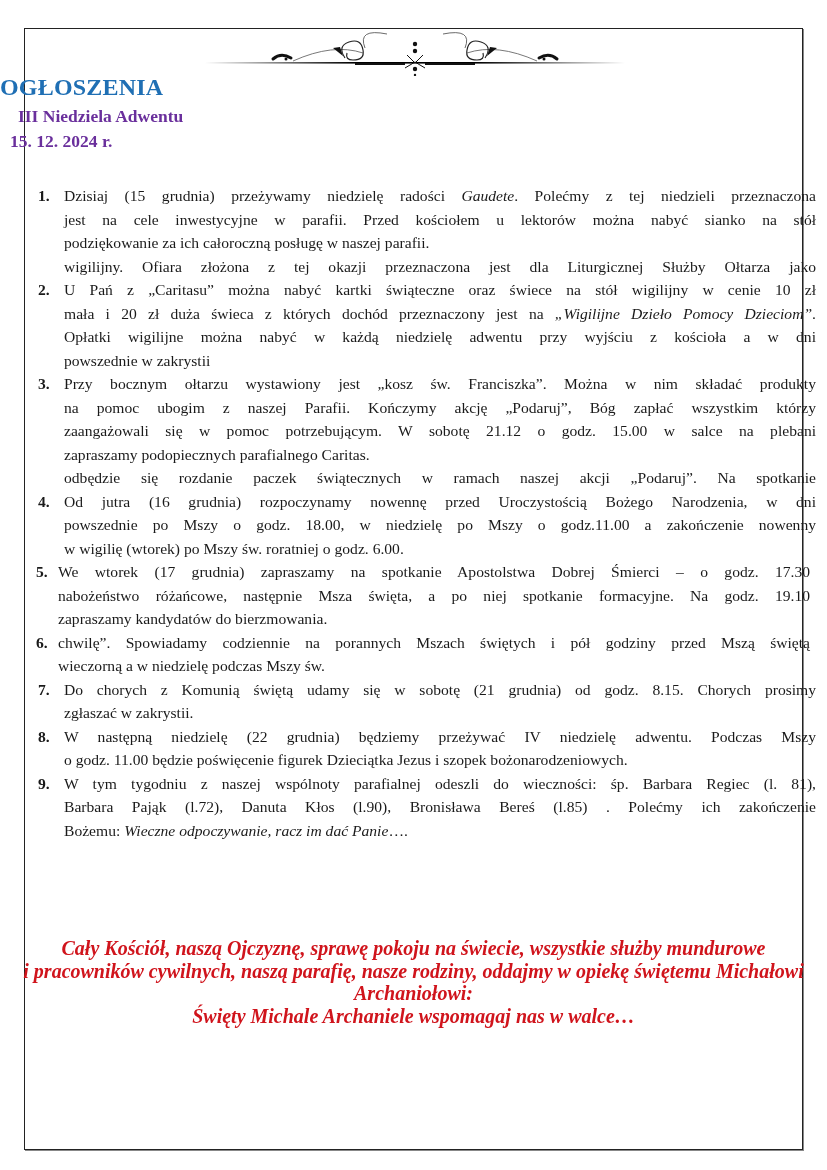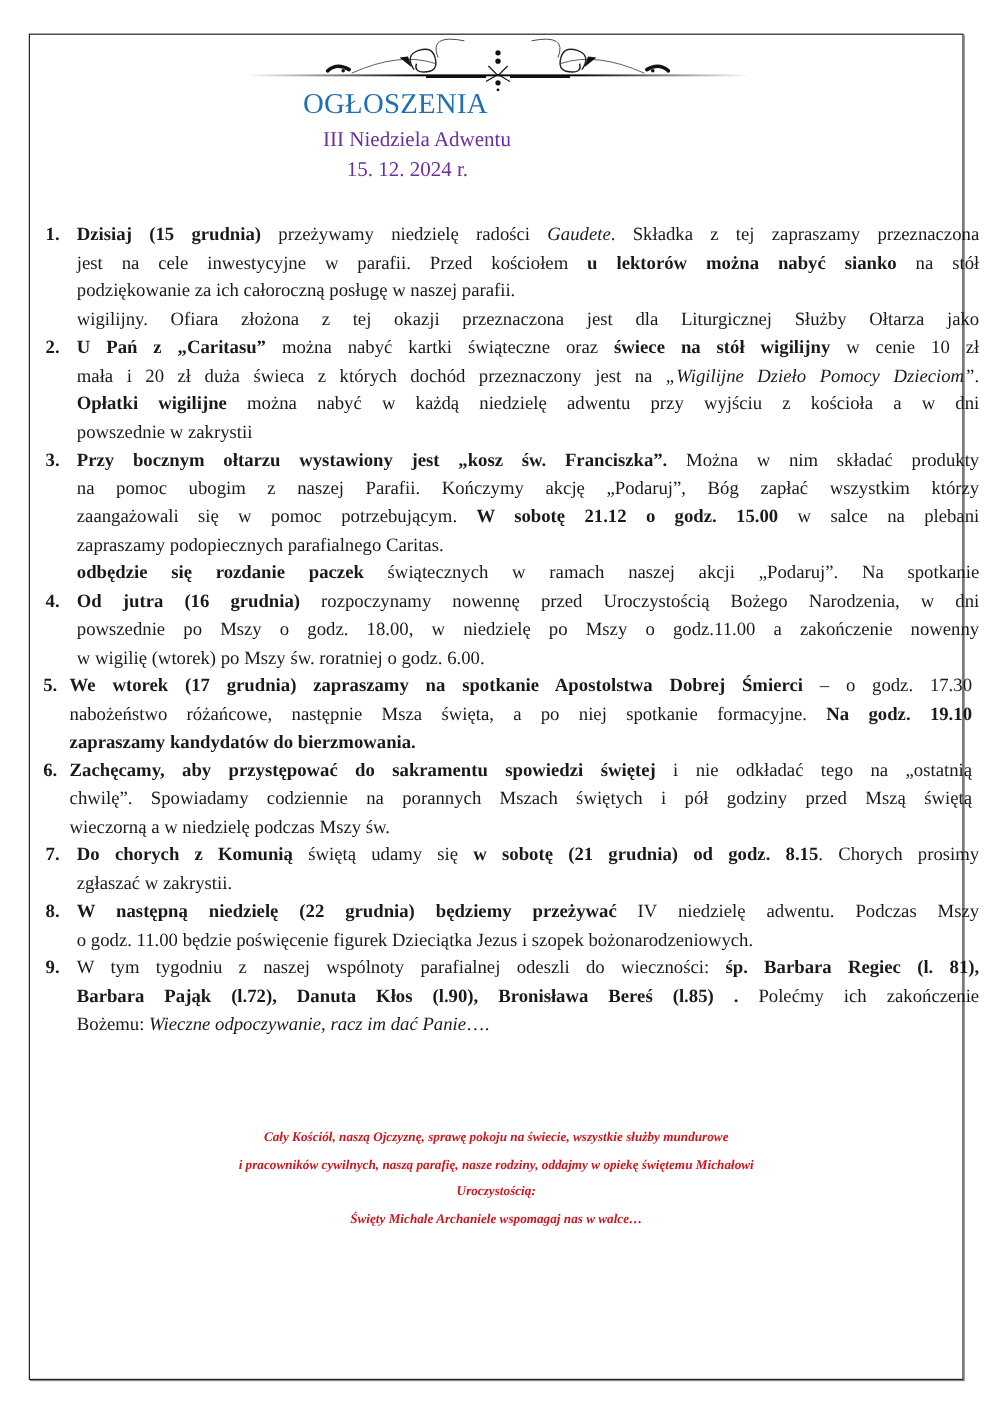--- a/index.html
+++ b/index.html
@@ -1,37 +1,37 @@
 <!DOCTYPE html>
 <html><head>
 <meta charset="utf-8">
 <style>
   html, body { margin: 0; padding: 0; background: #ffffff; }
   body { width: 827px; height: 1170px; position: relative; overflow: hidden;
          font-family: "Liberation Serif", "DejaVu Serif", serif; color: #1a1a1a; }
   .frame { position: absolute; left: 24px; top: 28px; width: 779px; height: 1122px;
            border: 1px solid #222; box-shadow: 1px 1px 0 #888; box-sizing: border-box; }
   .ornament { position: absolute; left: 205px; top: 28px; width: 420px; height: 48px; }
-  .title { position: absolute; left: 0; width: 659px; text-align: center; font-weight: normal; }
+  .title { position: absolute; left: 0; width: 659px; text-align: left; font-weight: bold; }
   .t1 { top: 74px; font-size: 24px; color: #1f6fb4; letter-spacing: 0.2px; }
   .t2 { top: 106px; font-size: 17.5px; color: #6a2f9c; left: 18px; }
   .t3 { top: 131px; font-size: 17.5px; color: #6a2f9c; left: 10px; }
   .list { position: absolute; left: 38px; top: 184px; width: 778px; font-size: 15.6px; line-height: 23.5px; }
   .item { position: relative; padding-left: 26px; width: 752px; text-align: justify; }
   .item .num { position: absolute; left: 0; top: 0; font-weight: bold; }
   .item .line { display: block; text-align: justify; text-align-last: justify; white-space: nowrap; }
   .item .line.last { text-align-last: left; }
   .line { height: 23.5px; }
   .i5, .i6 { padding-left: 22px; margin-left: -2px; }
   .i5 .num, .i6 .num { left: 0; }
   .gap { height: 18px; }
-  b { font-weight: bold; }
+  b { font-weight: normal; }
   i { }
   .prayer { position: absolute; left: 0; width: 827px; top: 937px; text-align: center;
-            color: #d0141c; font-style: italic; font-weight: bold; font-size: 11px; line-height: 22.5px; }
+            color: #d0141c; font-style: italic; font-weight: bold; font-size: 20px; line-height: 22.5px; }
   .prayer div { white-space: nowrap; }
 </style>
 </head>
 <body>
 
 <div class="frame"></div>
 
 <svg class="ornament" viewBox="0 0 420 48">
   <defs>
     <linearGradient id="lg" x1="0" x2="1" y1="0" y2="0">
@@ -66,21 +66,21 @@
   <path d="M150 36 h50 M220 36 h50" stroke="#111" stroke-width="2.2"></path>
 </svg>
 
 <div class="title t1" style="color: rgb(31, 111, 180);">OGŁOSZENIA</div>
 <div class="title t2" style="color: rgb(106, 47, 156);">III Niedziela Adwentu</div>
 <div class="title t3" style="color: rgb(106, 47, 156);">15. 12. 2024 r.</div>
 
 <div class="list" id="list">
     <div class="item i1">
       <span class="num">1.</span>
-      <span class="line"><b>Dzisiaj (15  grudnia)</b><span> przeżywamy niedzielę radości </span><i>Gaudete</i><span>. Składka z tej zapraszamy przeznaczona</span></span>
+      <span class="line"><b>Dzisiaj (15  grudnia)</b><span> przeżywamy niedzielę radości </span><i>Gaudete</i><span>. Polećmy z tej niedzieli przeznaczona</span></span>
       <span class="line"><span>jest na cele inwestycyjne w parafii. Przed kościołem </span><b>u lektorów można nabyć sianko</b><span> na stół</span></span>
       <span class="line last"><span>podziękowanie za ich całoroczną posługę w naszej parafii.</span></span>
       <span class="line"><span>wigilijny. Ofiara złożona z tej okazji przeznaczona jest dla Liturgicznej Służby Ołtarza jako</span></span>
     </div>
     <div class="item i2">
       <span class="num">2.</span>
       <span class="line"><b>U Pań z „Caritasu”</b><span> można nabyć kartki świąteczne oraz </span><b>świece na stół wigilijny</b><span> w cenie 10 zł</span></span>
       <span class="line"><span>mała i 20 zł duża świeca z których dochód przeznaczony jest na </span><i>„Wigilijne Dzieło Pomocy Dzieciom”</i><span>.</span></span>
       <span class="line"><b>Opłatki wigilijne</b><span> można nabyć w każdą niedzielę adwentu przy wyjściu z kościoła a w dni</span></span>
       <span class="line last"><span>powszednie w zakrystii</span></span>
@@ -100,21 +100,20 @@
       <span class="line last"><span>w wigilię (wtorek) po Mszy św. roratniej o godz. 6.00.</span></span>
     </div>
     <div class="item i5">
       <span class="num">5.</span>
       <span class="line"><b>We wtorek (17 grudnia) zapraszamy na spotkanie Apostolstwa Dobrej Śmierci</b><span> – o godz. 17.30</span></span>
       <span class="line"><span>nabożeństwo różańcowe, następnie Msza święta, a po niej spotkanie formacyjne. </span><b>Na godz. 19.10</b></span>
       <span class="line last"><b>zapraszamy kandydatów do bierzmowania.</b></span>
     </div>
     <div class="item i6">
       <span class="num">6.</span>
-      <span class="line"><b>Zachęcamy, aby przystępować do sakramentu spowiedzi świętej</b><span> i nie odkładać tego na „ostatnią</span></span>
       <span class="line"><span>chwilę”. Spowiadamy codziennie na porannych Mszach świętych i pół godziny przed Mszą świętą</span></span>
       <span class="line last"><span>wieczorną a w niedzielę podczas Mszy św.</span></span>
     </div>
     <div class="item i7">
       <span class="num">7.</span>
       <span class="line"><b>Do chorych z Komunią</b><span> świętą udamy się </span><b>w sobotę (21 grudnia) od godz. 8.15</b><span>. Chorych prosimy</span></span>
       <span class="line last"><span>zgłaszać w zakrystii.</span></span>
     </div>
     <div class="item i8">
       <span class="num">8.</span>
@@ -126,15 +125,15 @@
       <span class="line"><span>W tym tygodniu z naszej wspólnoty parafialnej odeszli do wieczności: </span><b>śp. Barbara Regiec (l. 81),</b></span>
       <span class="line"><b>Barbara Pająk (l.72), Danuta Kłos (l.90), Bronisława Bereś (l.85) .</b><span> Polećmy ich zakończenie</span></span>
       <span class="line last"><span>Bożemu: </span><i>Wieczne odpoczywanie, racz im dać Panie</i><span>….</span></span>
     </div>
     <div class="gap"></div>
   </div>
 
 <div class="prayer" id="prayer" style="color: rgb(208, 20, 28);">
     <div>Cały Kościół, naszą Ojczyznę, sprawę pokoju na świecie, wszystkie służby mundurowe</div>
     <div>i pracowników cywilnych, naszą parafię, nasze rodziny, oddajmy w opiekę świętemu Michałowi</div>
-    <div>Uroczystością:</div>
+    <div>Archaniołowi:</div>
     <div>Święty Michale Archaniele wspomagaj nas w walce…</div>
   </div>
 
 </body></html>

